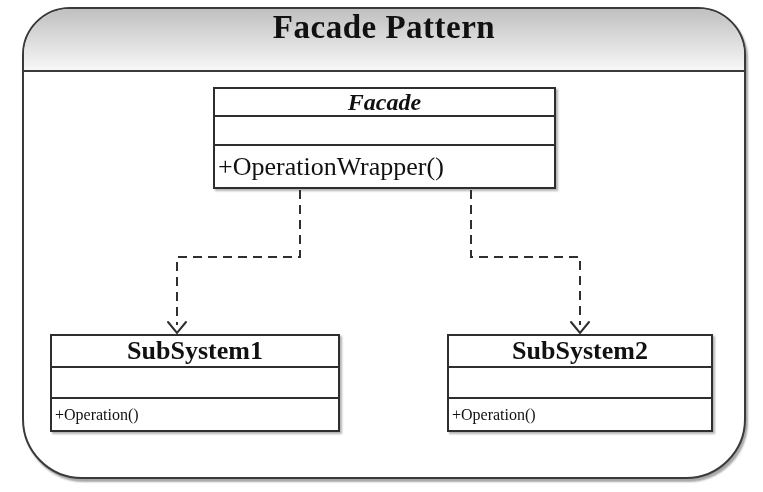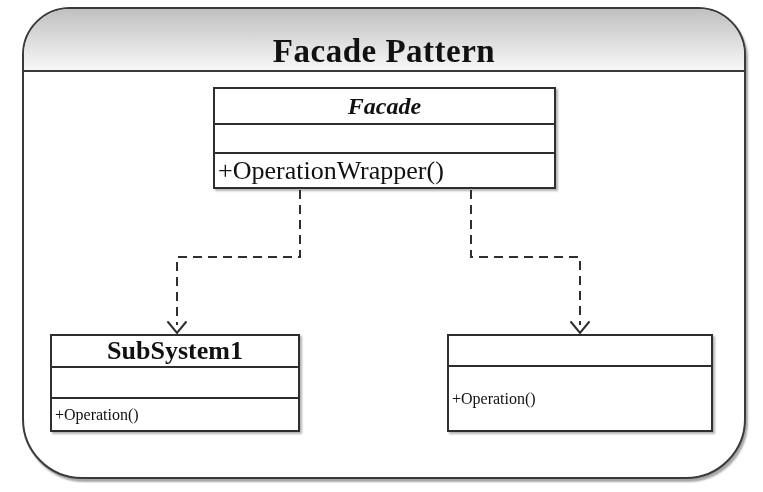--- a/index.html
+++ b/index.html
@@ -29,21 +29,21 @@
     border: 2px solid var(--border);
     border-radius: 48px 48px 60px 60px;
     background: var(--background);
     box-shadow: 2px 3px 2px rgba(0,0,0,0.35);
     overflow: hidden;
   }
   .frame-header {
     height: 63px;
     border-bottom: 2px solid var(--border);
     background: linear-gradient(to bottom, var(--header-gradient-top), var(--header-gradient-bottom));
-    display: flex; align-items: flex-end; justify-content: center;
+    display: flex; align-items: flex-start; justify-content: center;
   }
   .frame-title {
     font-size: 33px;
     font-weight: bold;
     letter-spacing: 0.5px;
   }
 
   
   .uml-class {
     position: absolute;
@@ -63,25 +63,25 @@
   }
   .uml-methods {
     flex: 1;
     display: flex; align-items: center;
     padding-left: 3px;
     white-space: nowrap;
     overflow: hidden;
   }
 
   .facade { left: 213px; top: 87px; width: 343px; height: 102px; }
-  .facade .uml-name { height: 36px; font-size: 24px; font-style: italic; }
+  .facade .uml-name { height: 28px; font-size: 24px; font-style: italic; }
   .facade .uml-attrs { height: 29px; }
   .facade .uml-methods { font-size: 26px; }
 
-  .subsystem1 { left: 50px;  top: 334px; width: 250px; height: 98px; }
+  .subsystem1 { left: 50px;  top: 334px; width: 290px; height: 98px; }
   .subsystem2 { left: 447px; top: 334px; width: 266px; height: 98px; }
   .subsystem1 .uml-name, .subsystem2 .uml-name { height: 32px; font-size: 26px; }
   .subsystem1 .uml-attrs, .subsystem2 .uml-attrs { height: 31px; }
   .subsystem1 .uml-methods, .subsystem2 .uml-methods { font-size: 16px; }
 
   
   .arrows {
     position: absolute; left: 0; top: 0;
     width: 763px; height: 492px;
     pointer-events: none;
@@ -117,20 +117,21 @@
     <div class="uml-methods">+OperationWrapper()</div>
   </div>
 
   <div class="uml-class subsystem1">
     <div class="uml-name">SubSystem1</div>
     <div class="uml-attrs"></div>
     <div class="uml-methods">+Operation()</div>
   </div>
 
   <div class="uml-class subsystem2">
+    <div class="uml-name">SubSystem2</div>
     <div class="uml-attrs"></div>
     <div class="uml-methods">+Operation()</div>
   </div>
 
   <svg class="arrows" viewBox="0 0 763 492" xmlns="http://www.w3.org/2000/svg">
     <path class="dash" d="M300 190 V257 H177 V325"></path>
     <path class="head" d="M168 322 L177 333 L186 322"></path>
     <path class="dash" d="M471 190 V257 H580 V325"></path>
     <path class="head" d="M571 322 L580 333 L589 322"></path>
   </svg>

